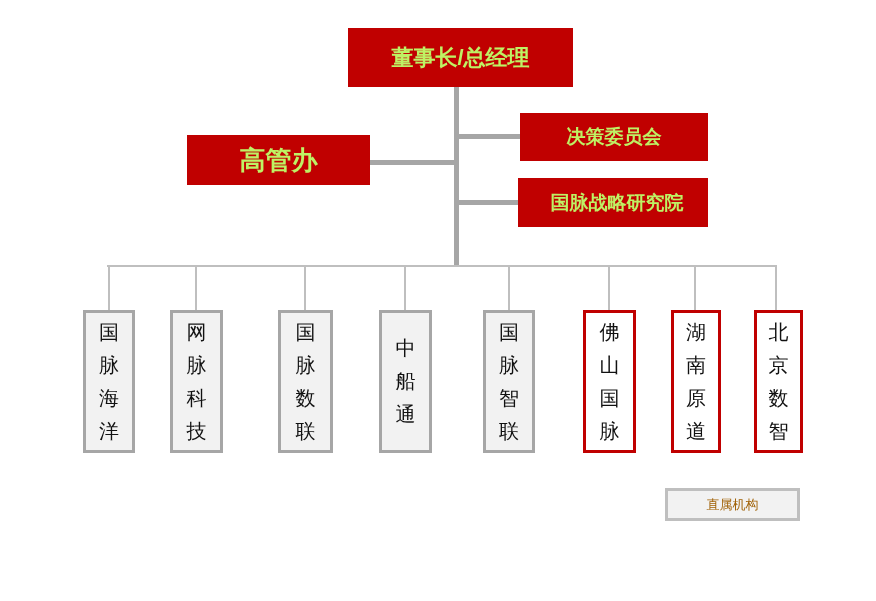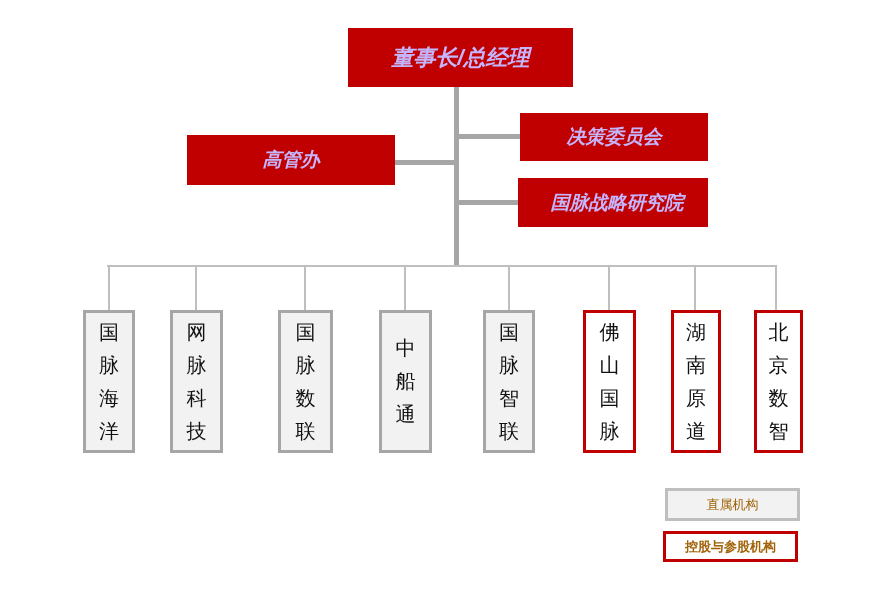--- a/index.html
+++ b/index.html
@@ -12,31 +12,30 @@
     position: relative;
     width: 876px;
     height: 601px;
     background: #ffffff;
     overflow: hidden;
   }
   
   .node-red {
     position: absolute;
     background: #c00000;
-    color: #c4b5fd;
+    color: #bef264;
     font-weight: bold;
     display: flex;
     align-items: center;
     justify-content: center;
     text-align: center;
     box-sizing: border-box;
-    font-style: italic;
   }
   .root-node   { left: 348px; top: 28px;  width: 225px; height: 59px; font-size: 22px; }
-  .staff-left  { left: 187px; top: 135px; width: 208px; height: 50px; font-size: 19px; }
+  .staff-left  { left: 187px; top: 135px; width: 183px; height: 50px; font-size: 26px; }
   .staff-r1    { left: 520px; top: 113px; width: 188px; height: 48px; font-size: 19px; }
   .staff-r2    { left: 518px; top: 178px; width: 190px; height: 49px; font-size: 19px; padding-left: 8px; }
 
   
   .line {
     position: absolute;
     background: #a6a6a6;
   }
   .line-thin {
     position: absolute;
@@ -165,15 +164,14 @@
 道</span>
   </div>
   <div class="vbox vbox-holding" style="left:754px; width:49px">
     <span class="vlabel">北
 京
 数
 智</span>
   </div>
 
   <div class="legend-box legend-direct">直属机构</div>
-  <div class="legend-box legend-holding">控股与参股机构</div>
 
 </div>
 
 </body></html>

